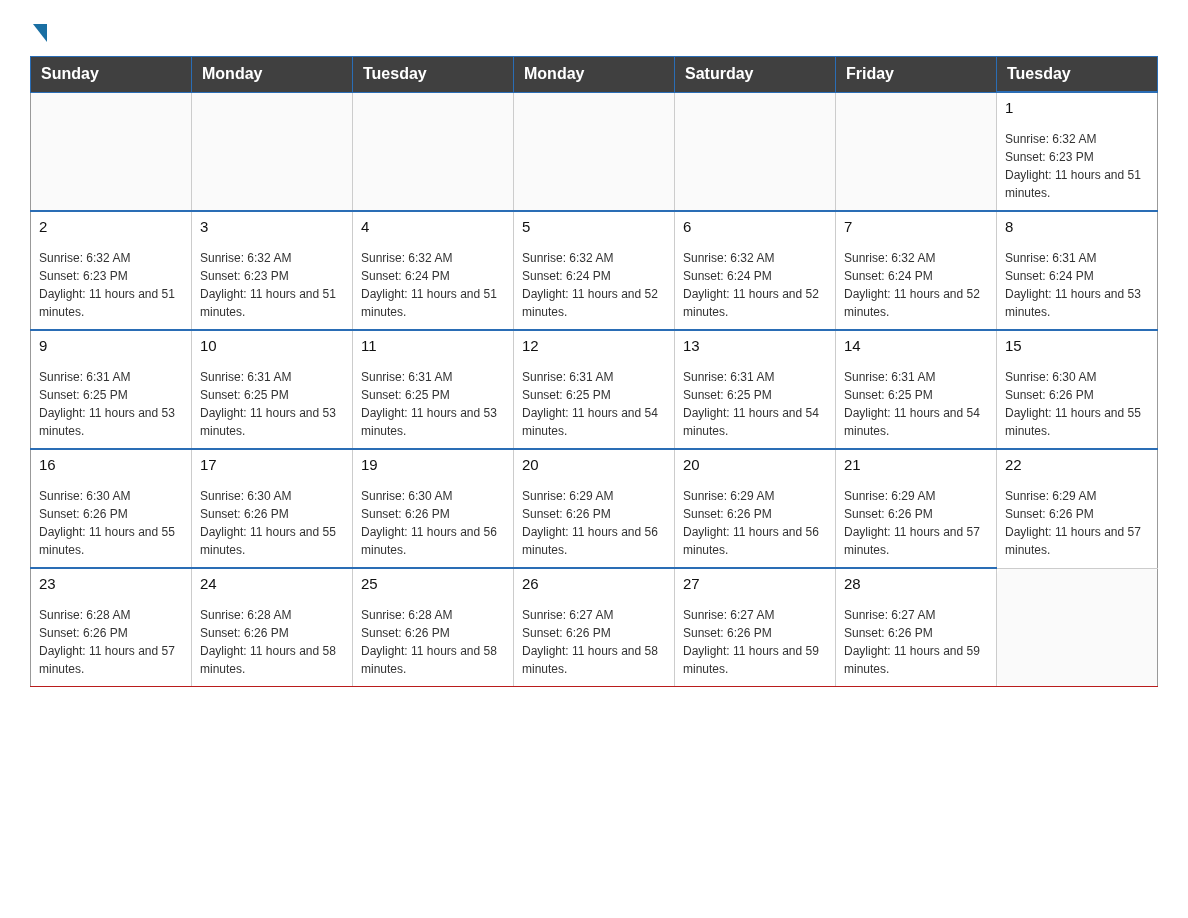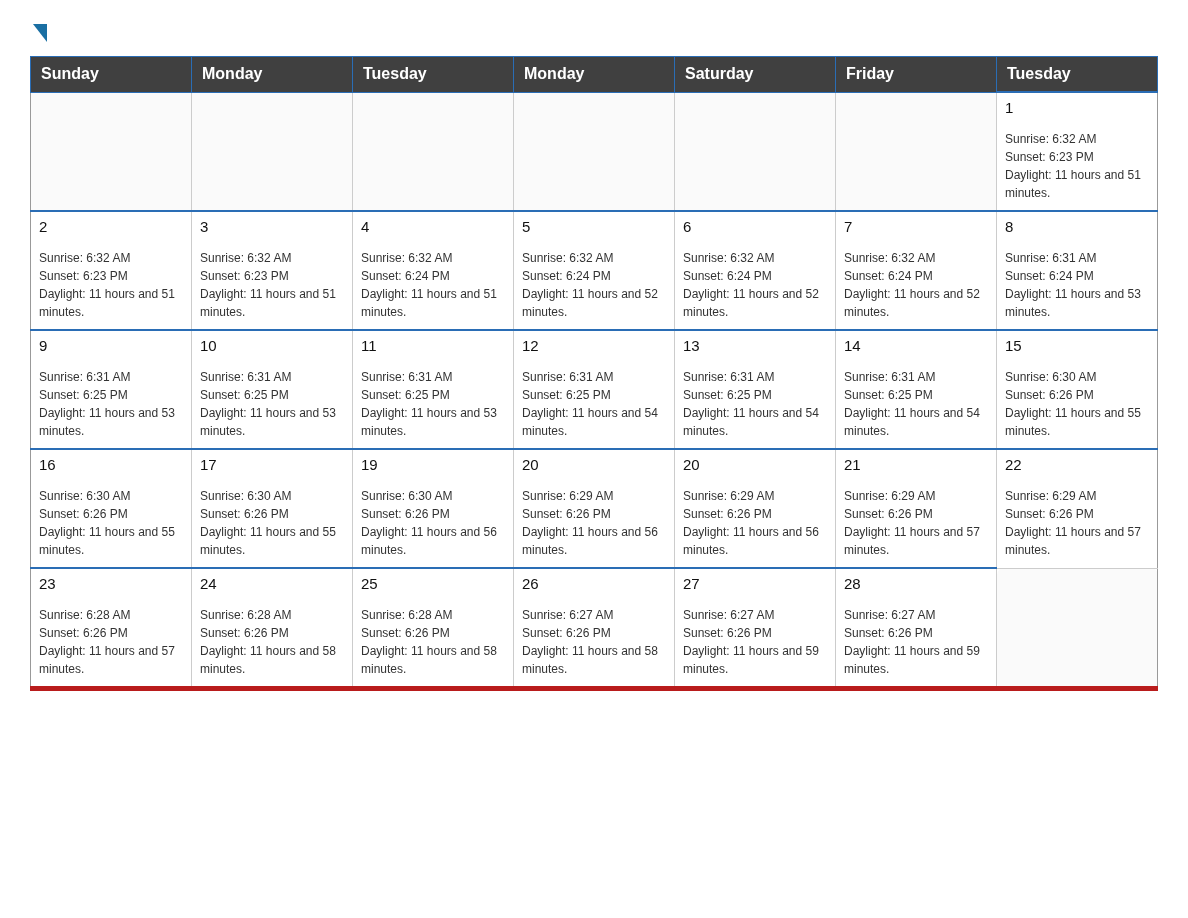--- a/index.html
+++ b/index.html
@@ -100,21 +100,21 @@
       line-height: 1.5;
       margin-top: 14px;
     }
     .calendar tr td:first-child {
       border-left: 1px solid #999;
     }
     .calendar tr td:last-child {
       border-right: 1px solid #999;
     }
     .calendar tr:last-child td {
-      border-bottom: 5px solid #b91c1c;
+      border-bottom: 1px solid #b91c1c;
       border-radius: 7px;
     }
   </style>
 </head>
 <body>
 
 <div class="header">
   <div class="logo">
     <div class="logo-top">
       <span class="logo-general"></span>

